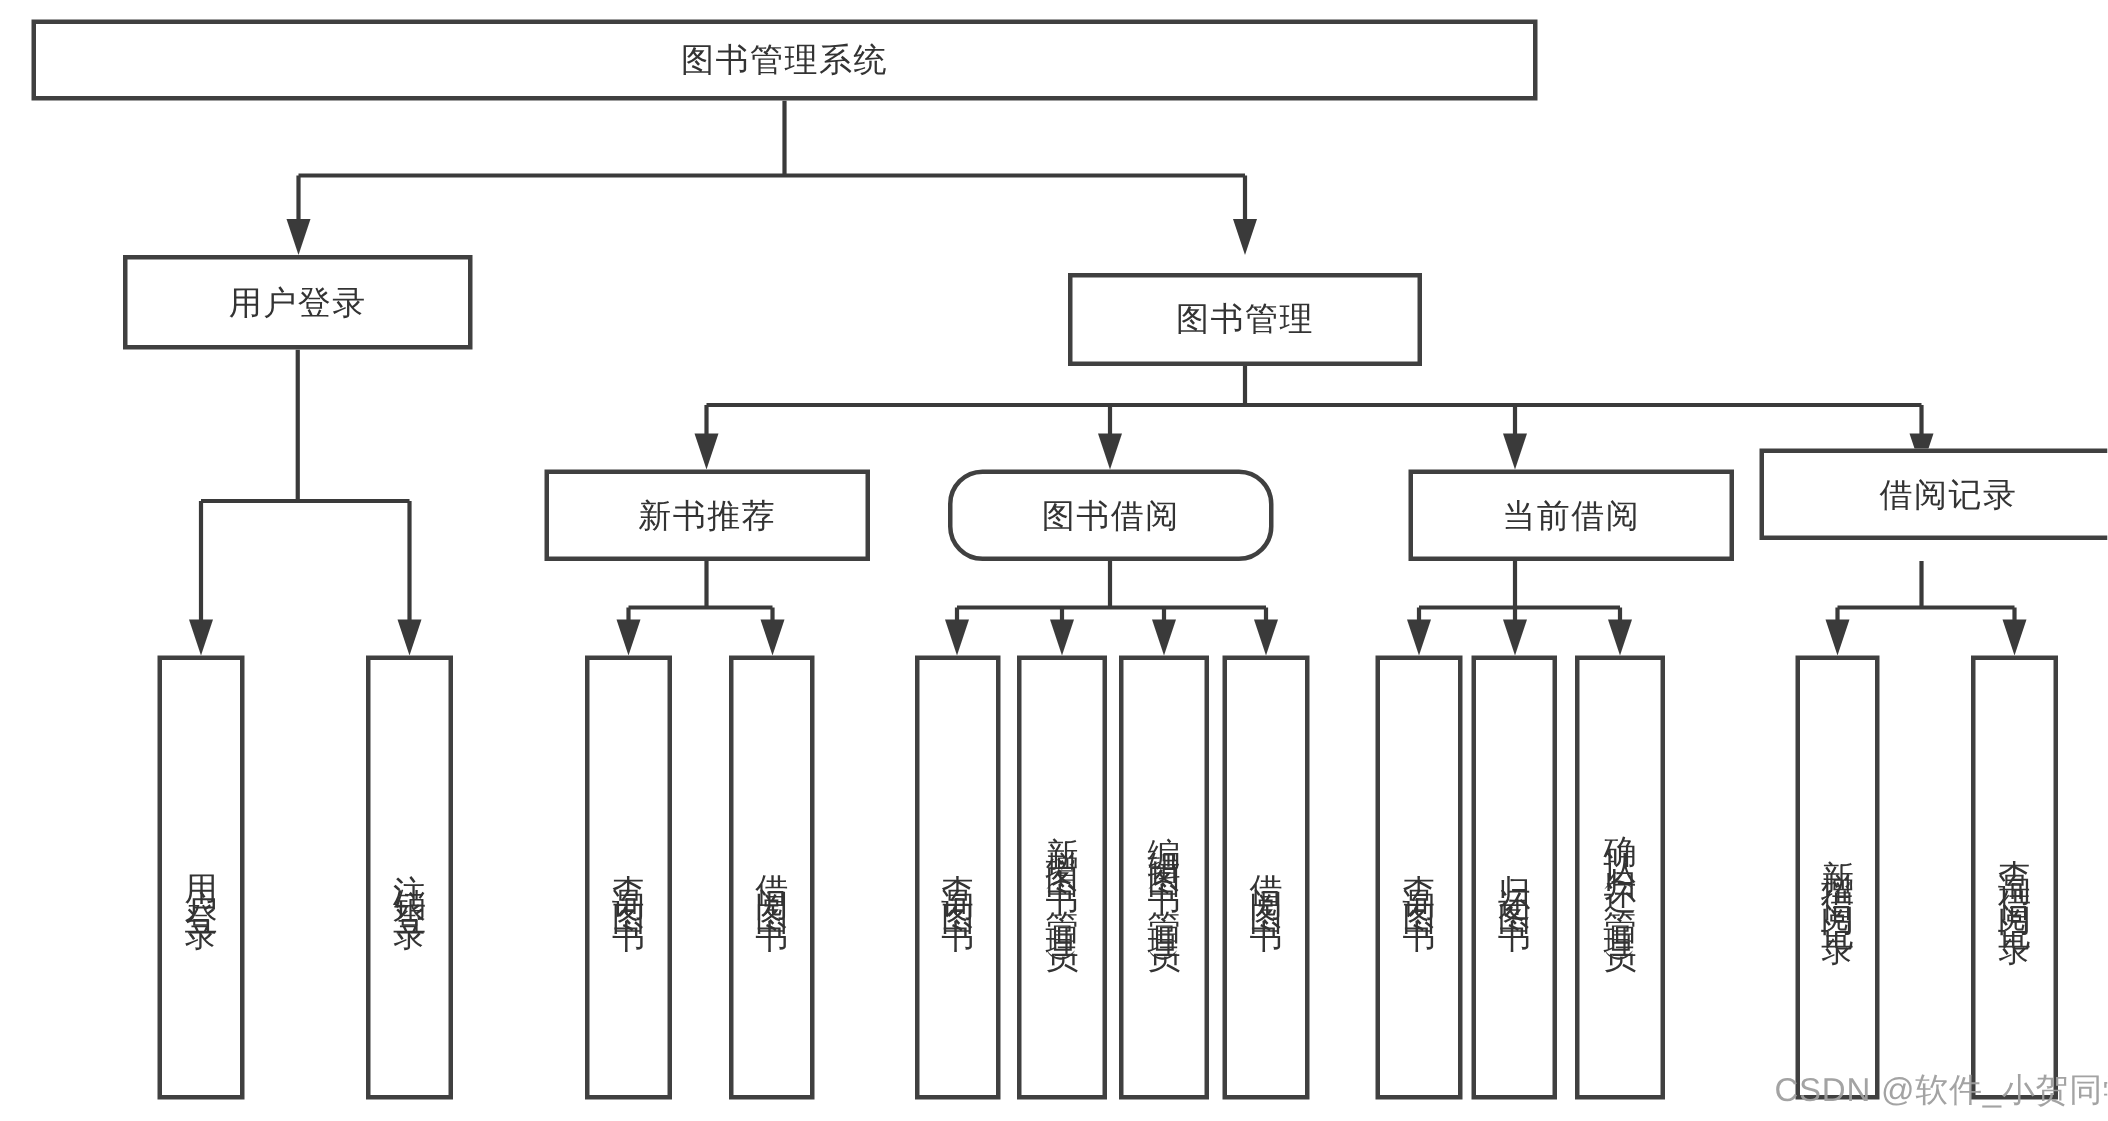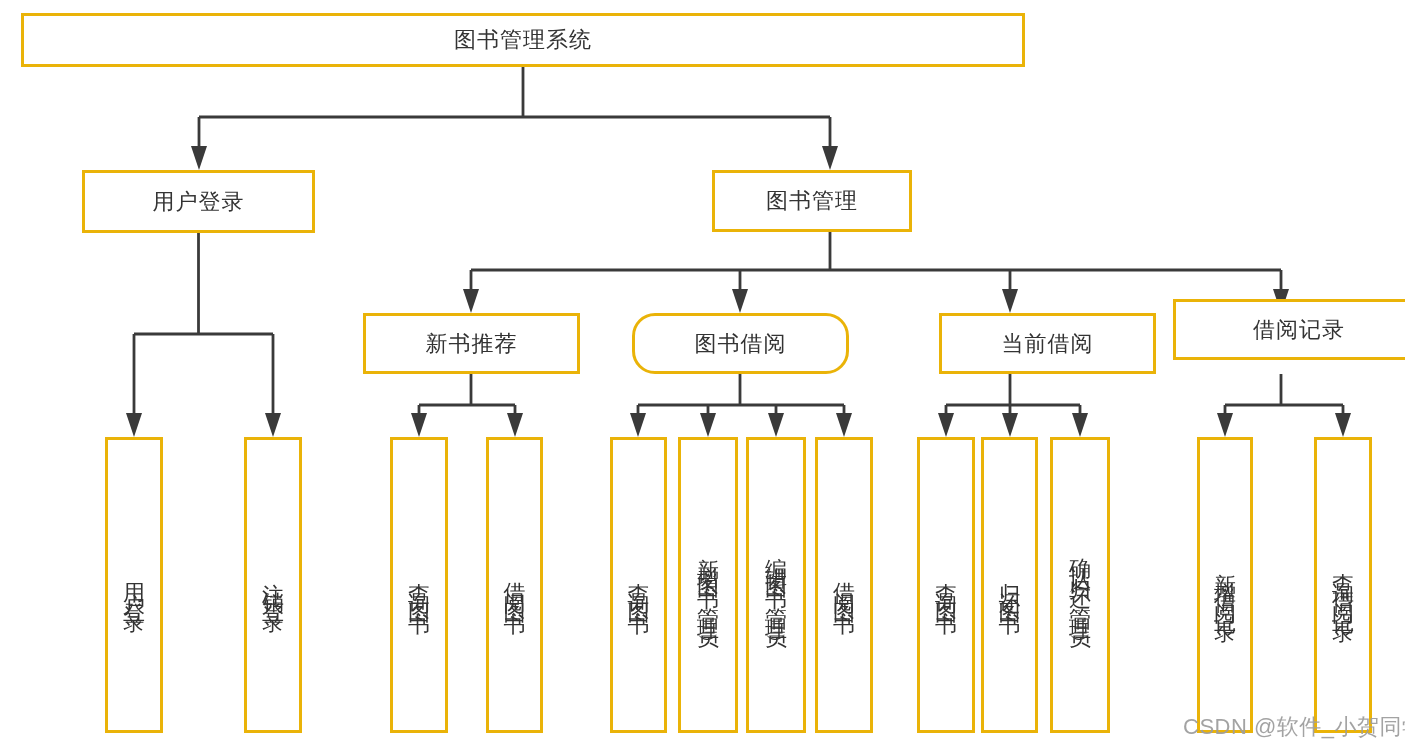--- a/index.html
+++ b/index.html
@@ -4,21 +4,21 @@
 <style>
   html,body { margin:0; padding:0; background:#ffffff; }
   #stage {
     position:relative; width:1405px; height:747px;
     background:#ffffff; overflow:hidden;
     font-family:"Liberation Sans","DejaVu Sans",sans-serif;
   }
   #connectors { position:absolute; left:0; top:0; z-index:1; }
   .box {
     position:absolute; box-sizing:border-box; background:#ffffff;
-    border:3px solid #eab308; display:flex; align-items:center; justify-content:center;
+    border:3px solid #404040; display:flex; align-items:center; justify-content:center;
     z-index:2; color:#333333;
   }
   .h-node { font-size:22px; letter-spacing:1px; }
   .v-node span {
     writing-mode:vertical-rl; text-orientation:mixed;
     font-size:22px; letter-spacing:10px; line-height:1; color:#333333;
     white-space:nowrap;
   }
   #watermark {
     position:absolute; left:1183px; top:712px; z-index:5;
@@ -100,21 +100,21 @@
     </g>
   </svg>
 
   <div class="box h-node" style="left:21px; top:13px; width:1004px; height:54px;">
     <span>图书管理系统</span>
   </div>
 
   <div class="box h-node" style="left:82px; top:170px; width:233px; height:63px;">
     <span>用户登录</span>
   </div>
-  <div class="box h-node" style="left:712px; top:170px; width:200px; height:62px;">
+  <div class="box h-node" style="left:712px; top:182px; width:236px; height:62px;">
     <span>图书管理</span>
   </div>
 
   <div class="box h-node" style="left:363px; top:313px; width:217px; height:61px;">
     <span>新书推荐</span>
   </div>
   <div class="box h-node" style="left:632px; top:313px; width:217px; height:61px;border-radius:23px;">
     <span>图书借阅</span>
   </div>
   <div class="box h-node" style="left:939px; top:313px; width:217px; height:61px;">

